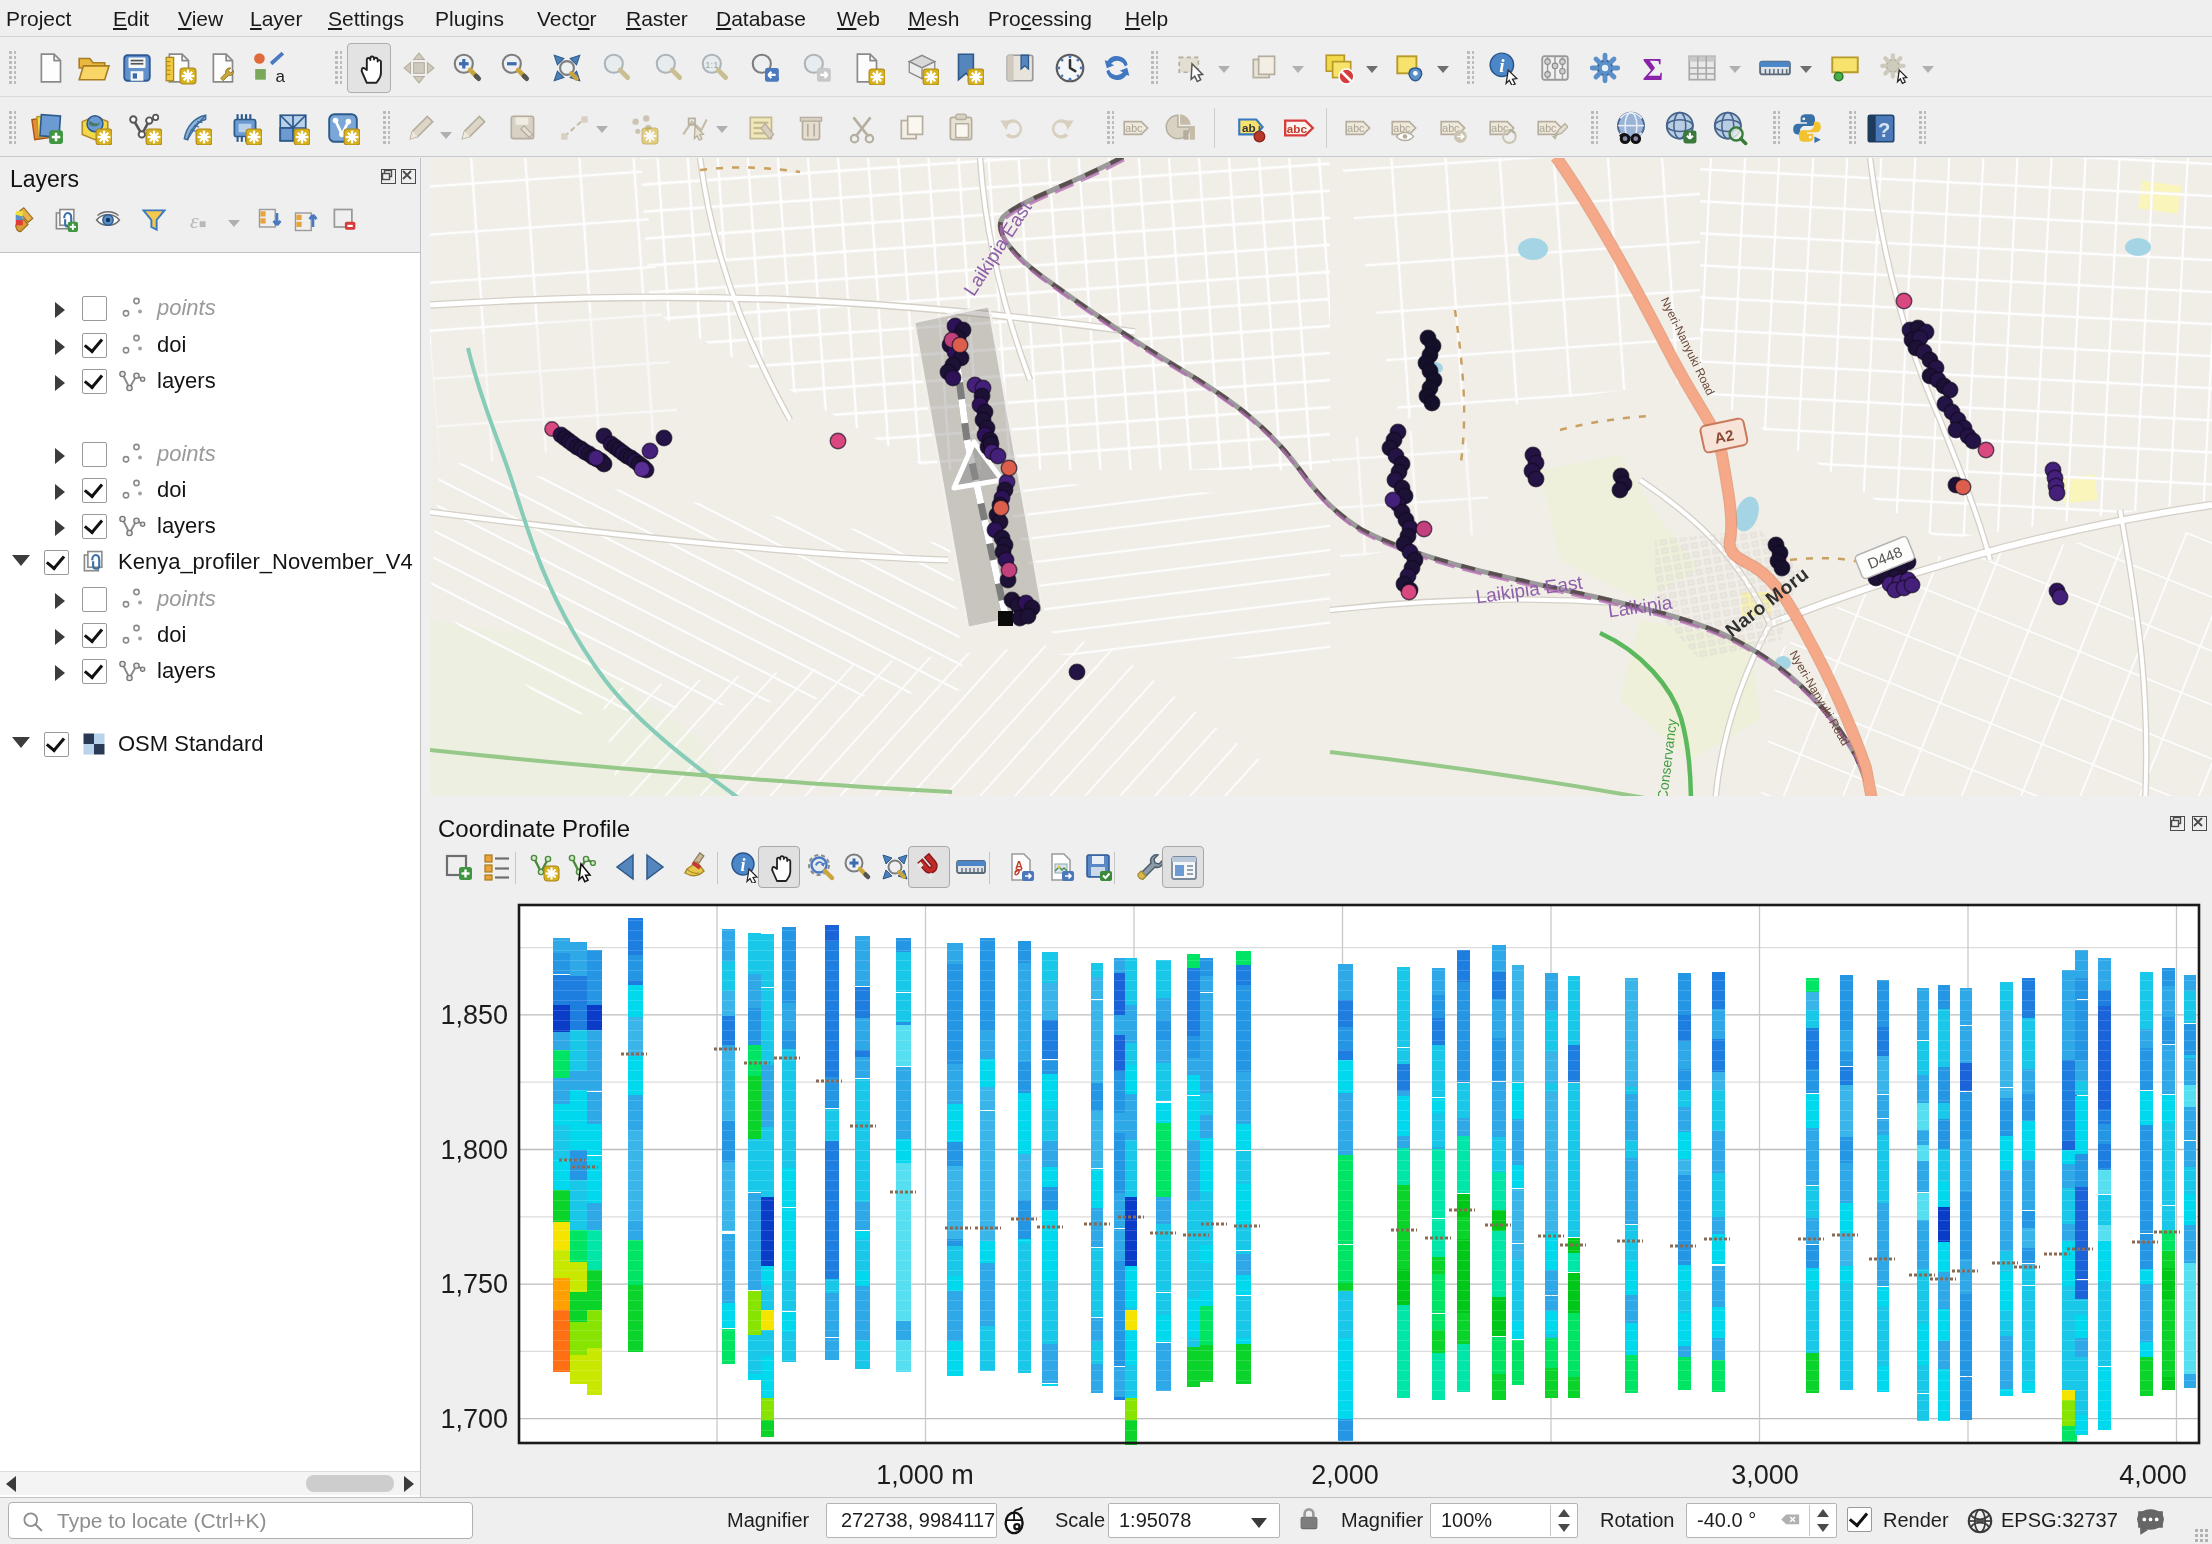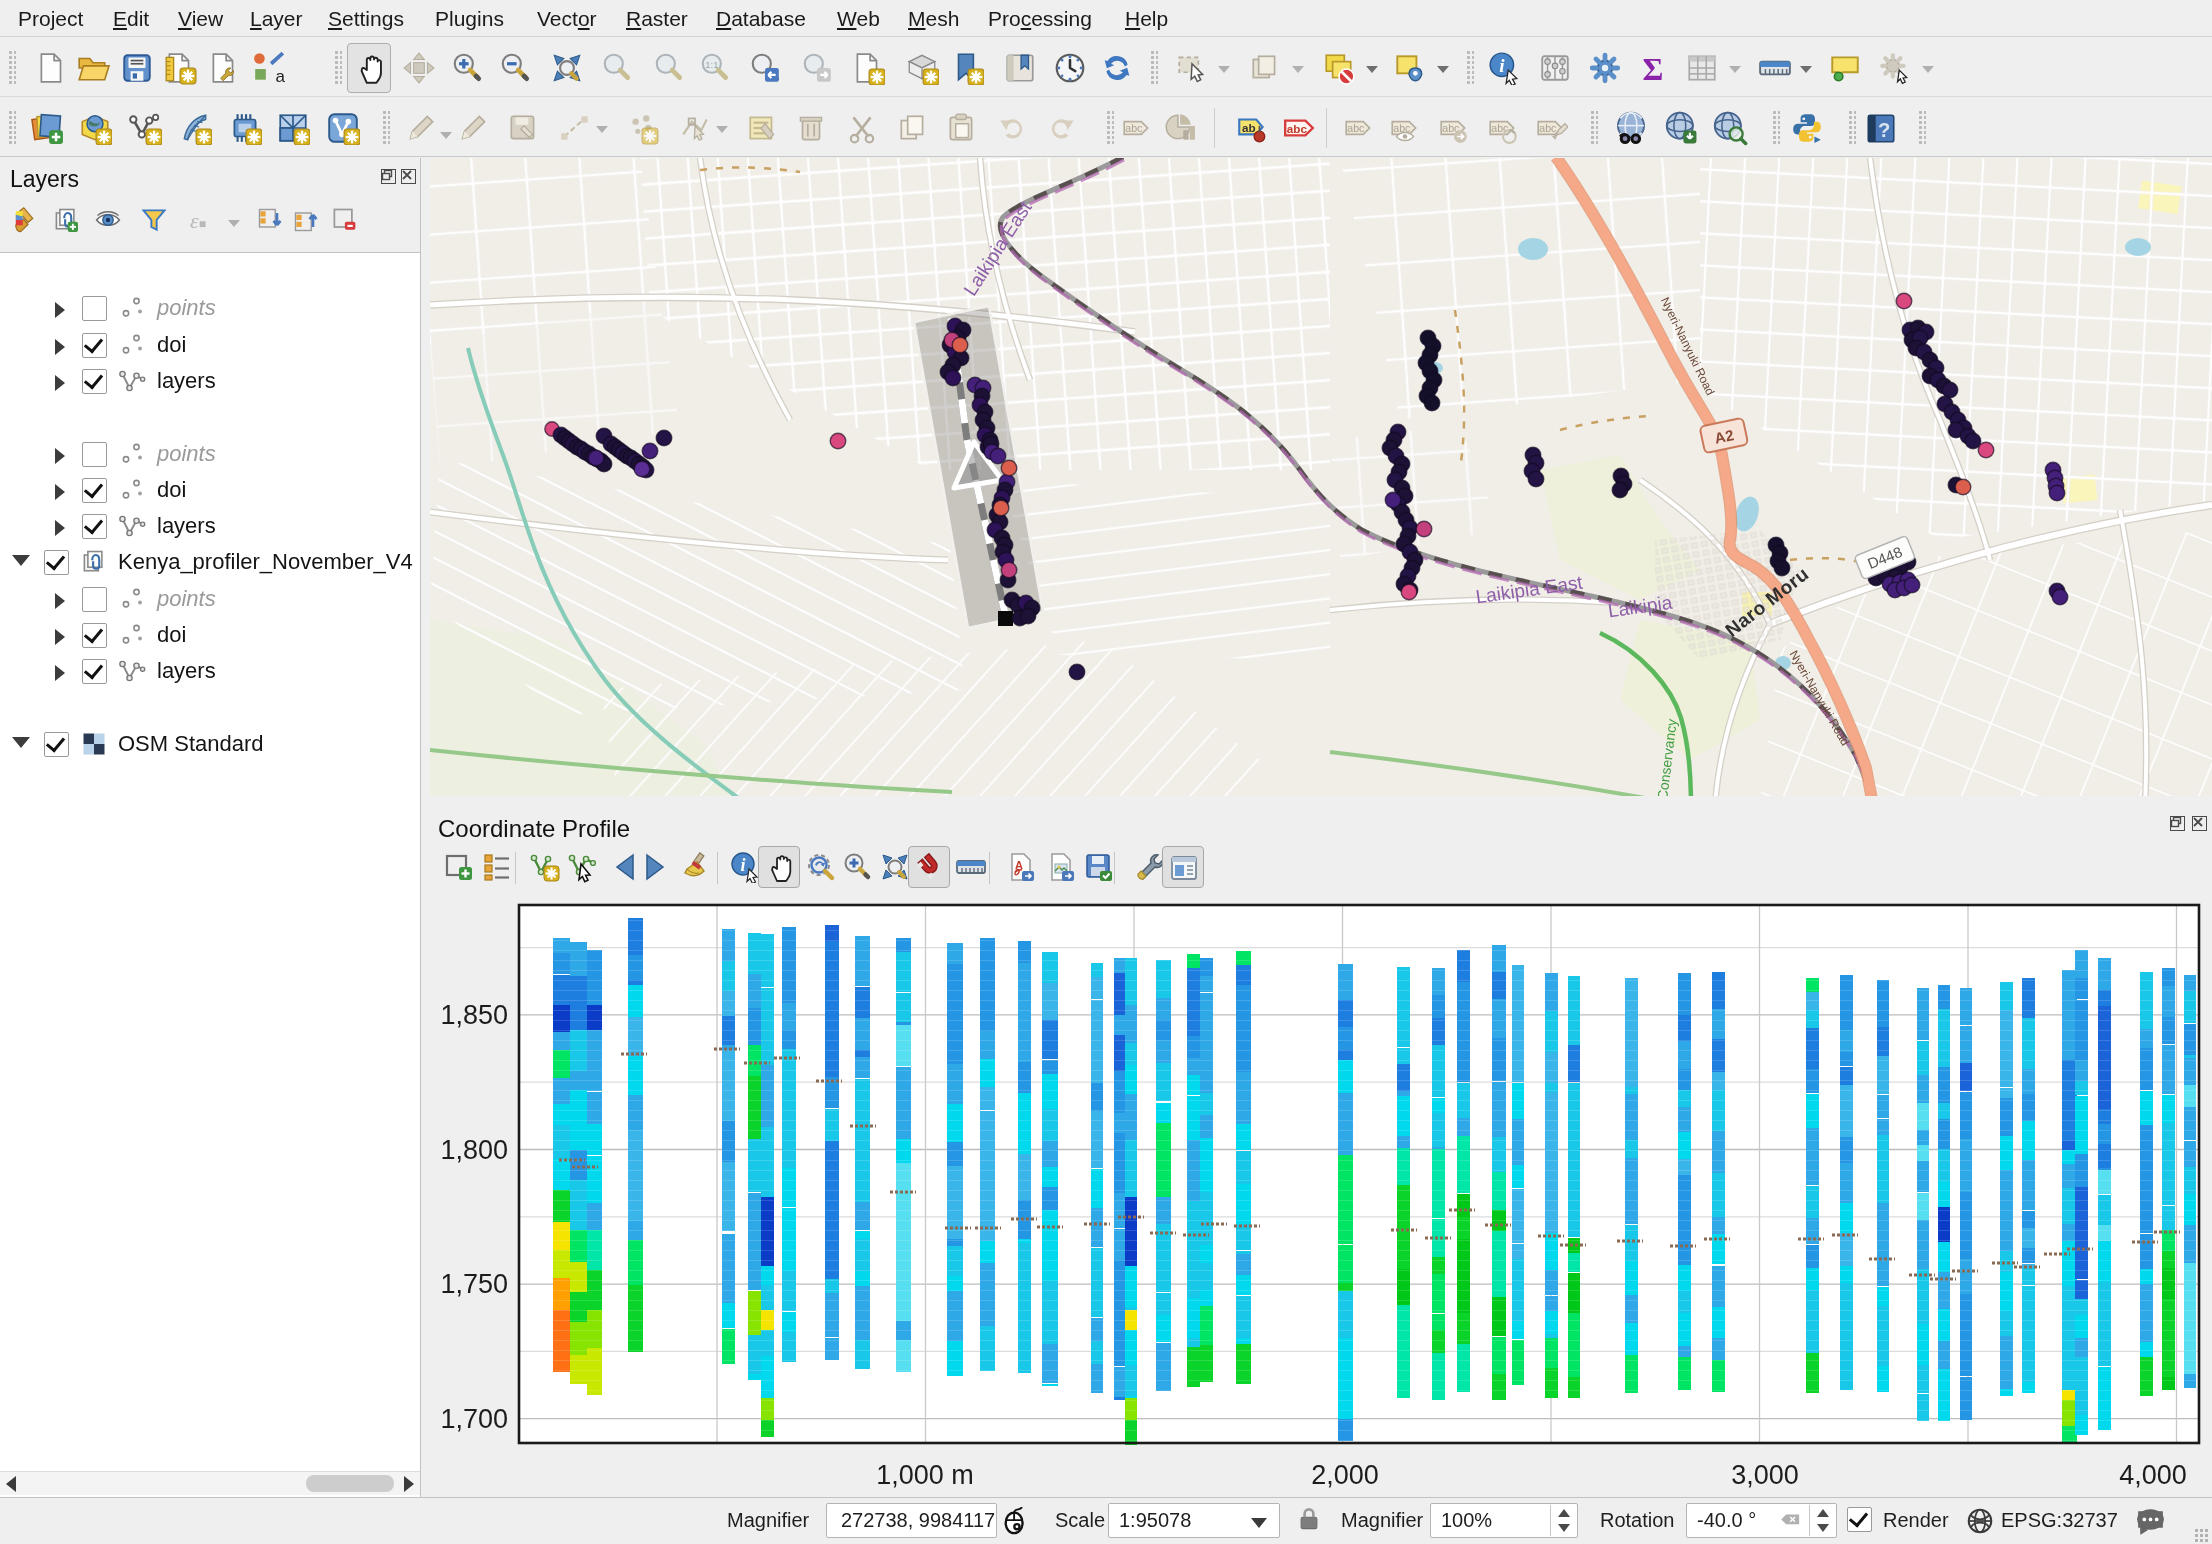--- a/index.html
+++ b/index.html
@@ -589,21 +589,21 @@
 <g id="i-backsp">
         <path d="M10,8 h16 v12 h-16 l-6,-6 z" fill="#b0b0b0"></path>
         <g stroke="#fff" stroke-width="1.8">
           <line x1="15" y1="11" x2="21" y2="17"></line>
           <line x1="21" y1="11" x2="15" y2="17"></line>
         </g>
       </g>
 </defs>
 </svg>
 <div id="menubar">
-    <span class="mi" style="left:18px">Pro<u>j</u>ect</span>
+    <span class="mi" style="left:6px">Pro<u>j</u>ect</span>
     <span class="mi" style="left:113px"><u>E</u>dit</span>
     <span class="mi" style="left:178px"><u>V</u>iew</span>
     <span class="mi" style="left:250px"><u>L</u>ayer</span>
     <span class="mi" style="left:328px"><u>S</u>ettings</span>
     <span class="mi" style="left:435px">Plu<u>g</u>ins</span>
     <span class="mi" style="left:537px">Vect<u>o</u>r</span>
     <span class="mi" style="left:626px"><u>R</u>aster</span>
     <span class="mi" style="left:716px"><u>D</u>atabase</span>
     <span class="mi" style="left:837px"><u>W</u>eb</span>
     <span class="mi" style="left:908px"><u>M</u>esh</span>
@@ -2329,20 +2329,27 @@
       <text x="508" y="1159" text-anchor="end" font-size="27" fill="#1c1c1c">1,800</text>
       <text x="508" y="1293" text-anchor="end" font-size="27" fill="#1c1c1c">1,750</text>
       <text x="508" y="1428" text-anchor="end" font-size="27" fill="#1c1c1c">1,700</text>
       <text x="925" y="1484" text-anchor="middle" font-size="27" fill="#1c1c1c">1,000 m</text>
       <text x="1345" y="1484" text-anchor="middle" font-size="27" fill="#1c1c1c">2,000</text>
       <text x="1765" y="1484" text-anchor="middle" font-size="27" fill="#1c1c1c">3,000</text>
       <text x="2153" y="1484" text-anchor="middle" font-size="27" fill="#1c1c1c">4,000</text>
     </svg>
   </div>
 <div id="statusbar">
+    <div id="locate">
+      <svg viewBox="0 0 32 32" style="position:absolute;left:12px;top:7px;width:24px;height:24px">
+        <circle cx="13" cy="13" r="8.5" fill="none" stroke="#8e8e8e" stroke-width="2.4"></circle>
+        <line x1="19.5" y1="19.5" x2="27" y2="27" stroke="#8e8e8e" stroke-width="2.8" stroke-linecap="round"></line>
+      </svg>
+      <span class="ph">Type to locate (Ctrl+K)</span>
+    </div>
     <div class="sb-lbl" style="left:727px">Magnifier</div>
     <div class="sb-box" style="left:826px;width:171px">
       <span class="v" style="left:14px">272738, 9984117</span>
     </div>
     <div style="position:absolute;left:1001px;top:8px;width:30px;height:30px"><svg viewBox="0 0 32 32">
         <use href="#i-mouse"></use>
       </svg></div>
     <div class="sb-lbl" style="left:1055px">Scale</div>
     <div class="sb-box" style="left:1108px;width:172px">
       <span class="v">1:95078</span>

